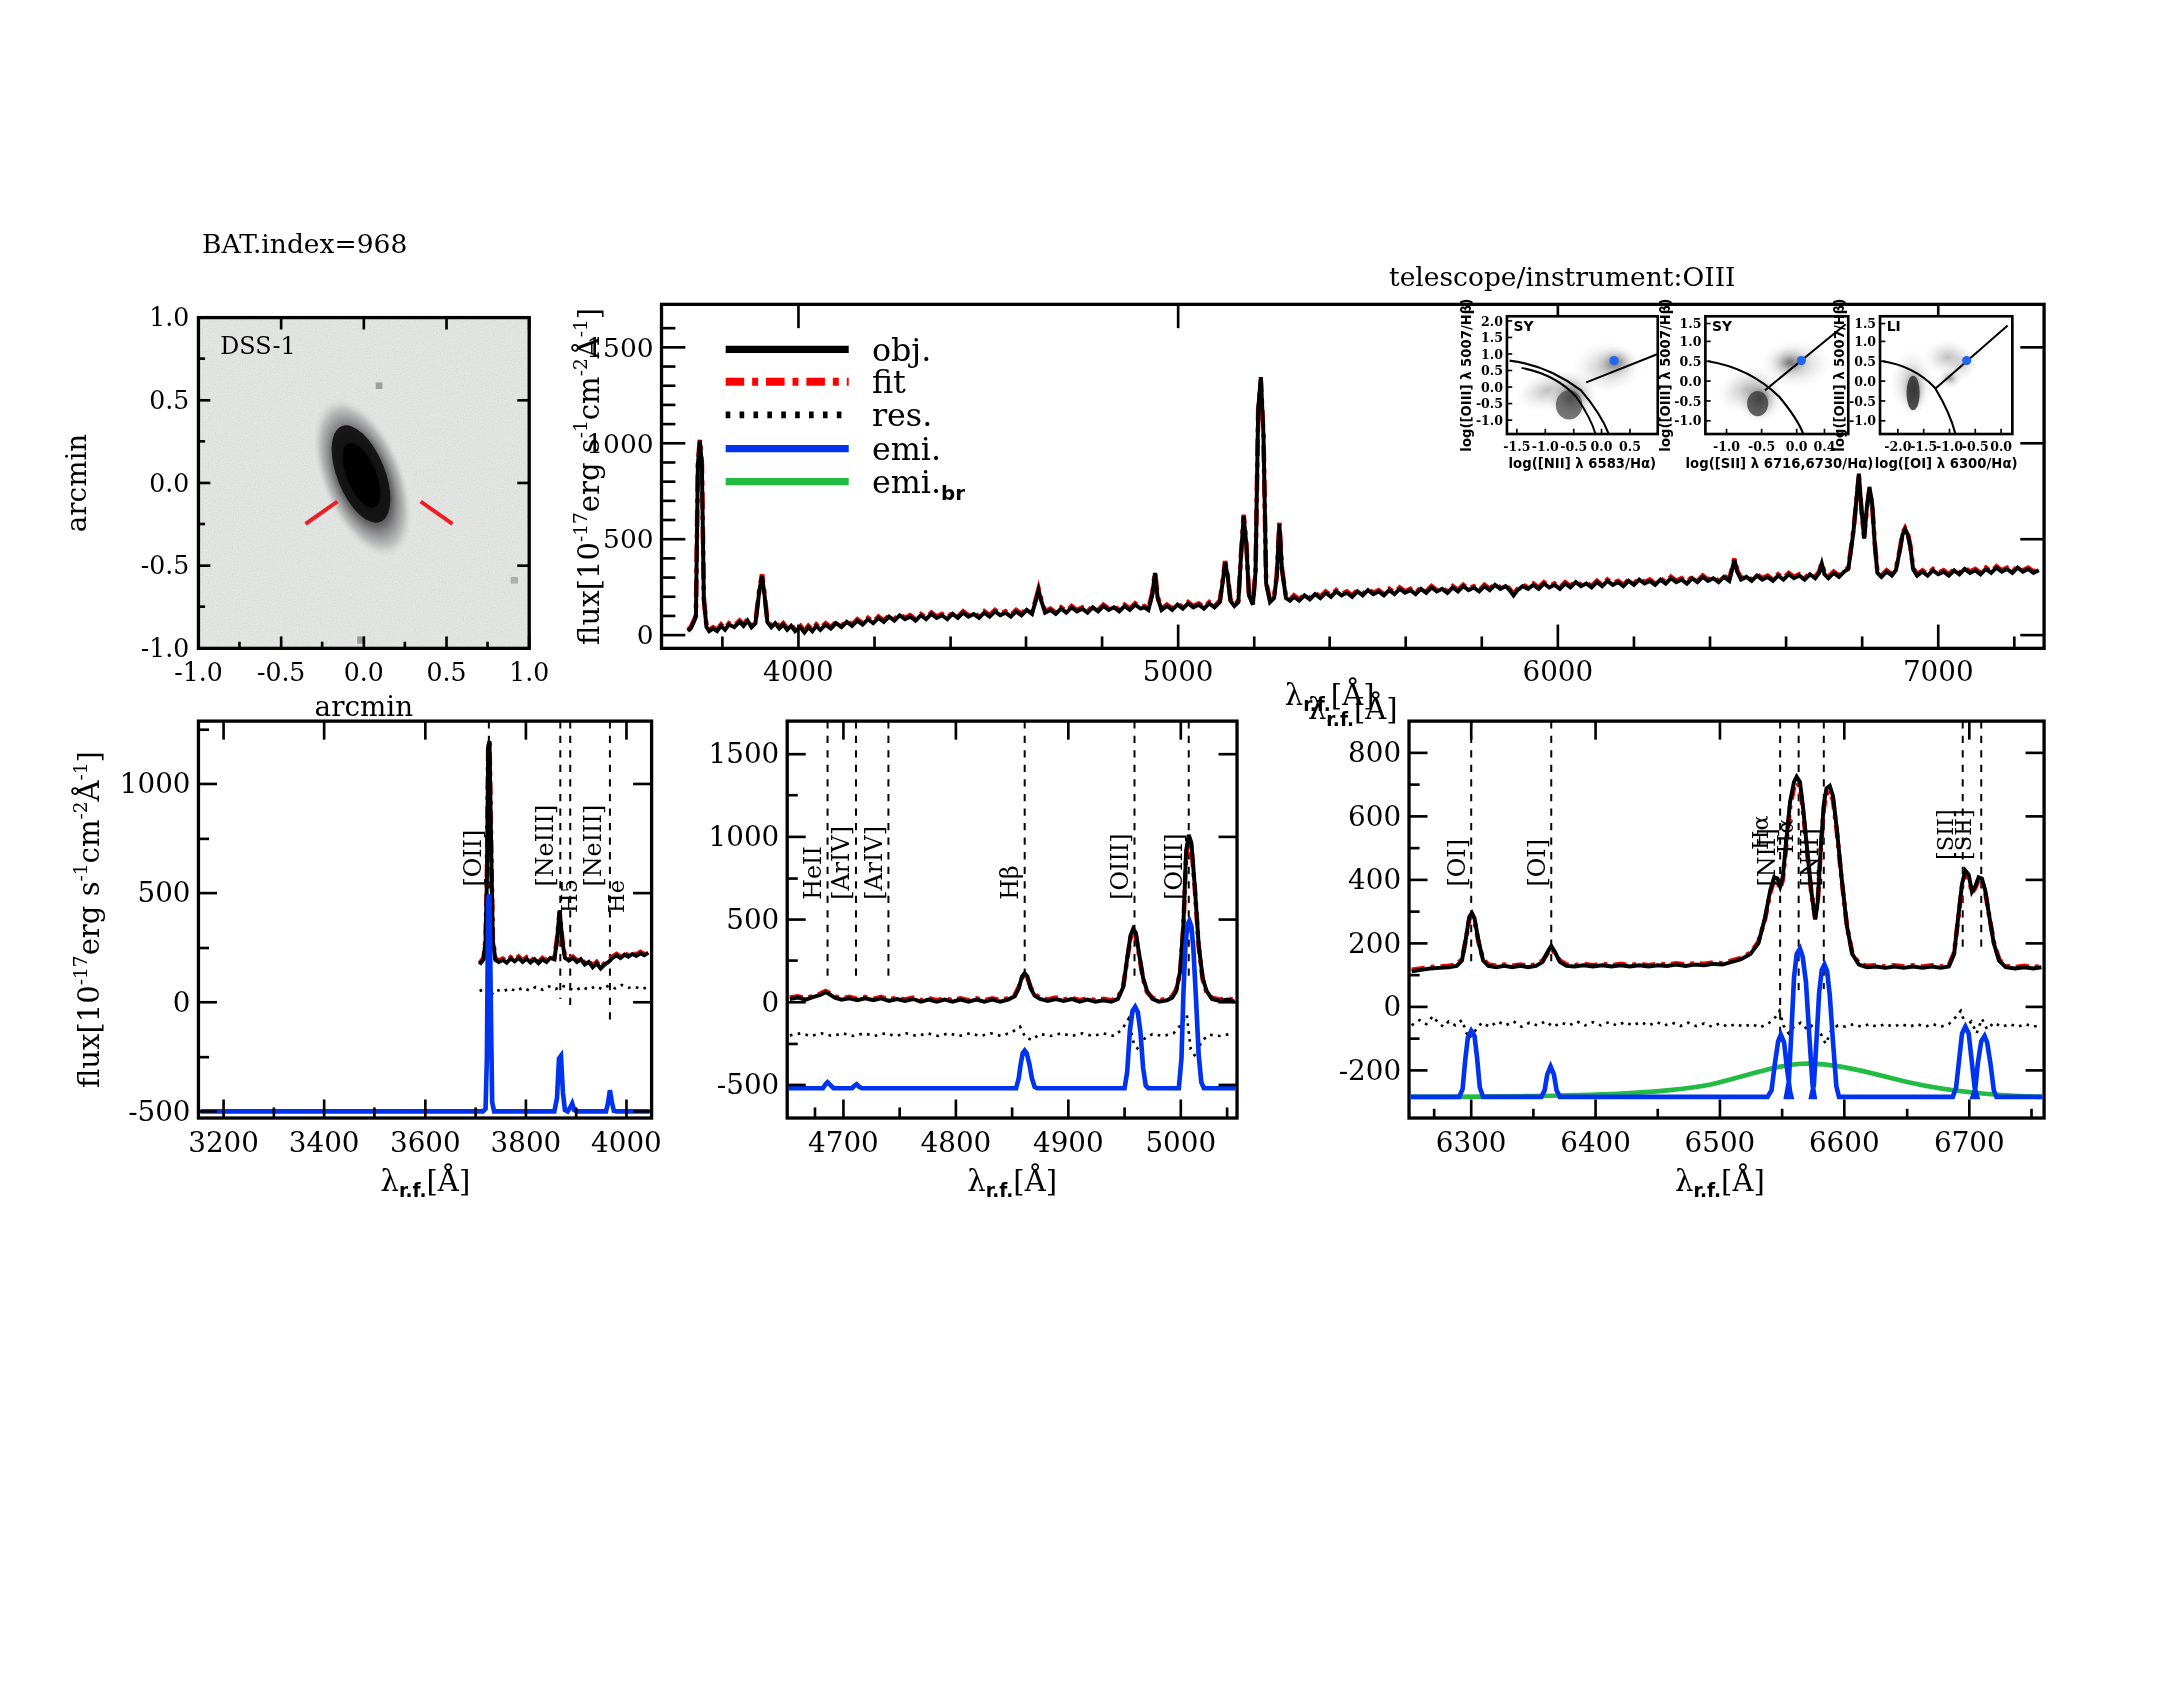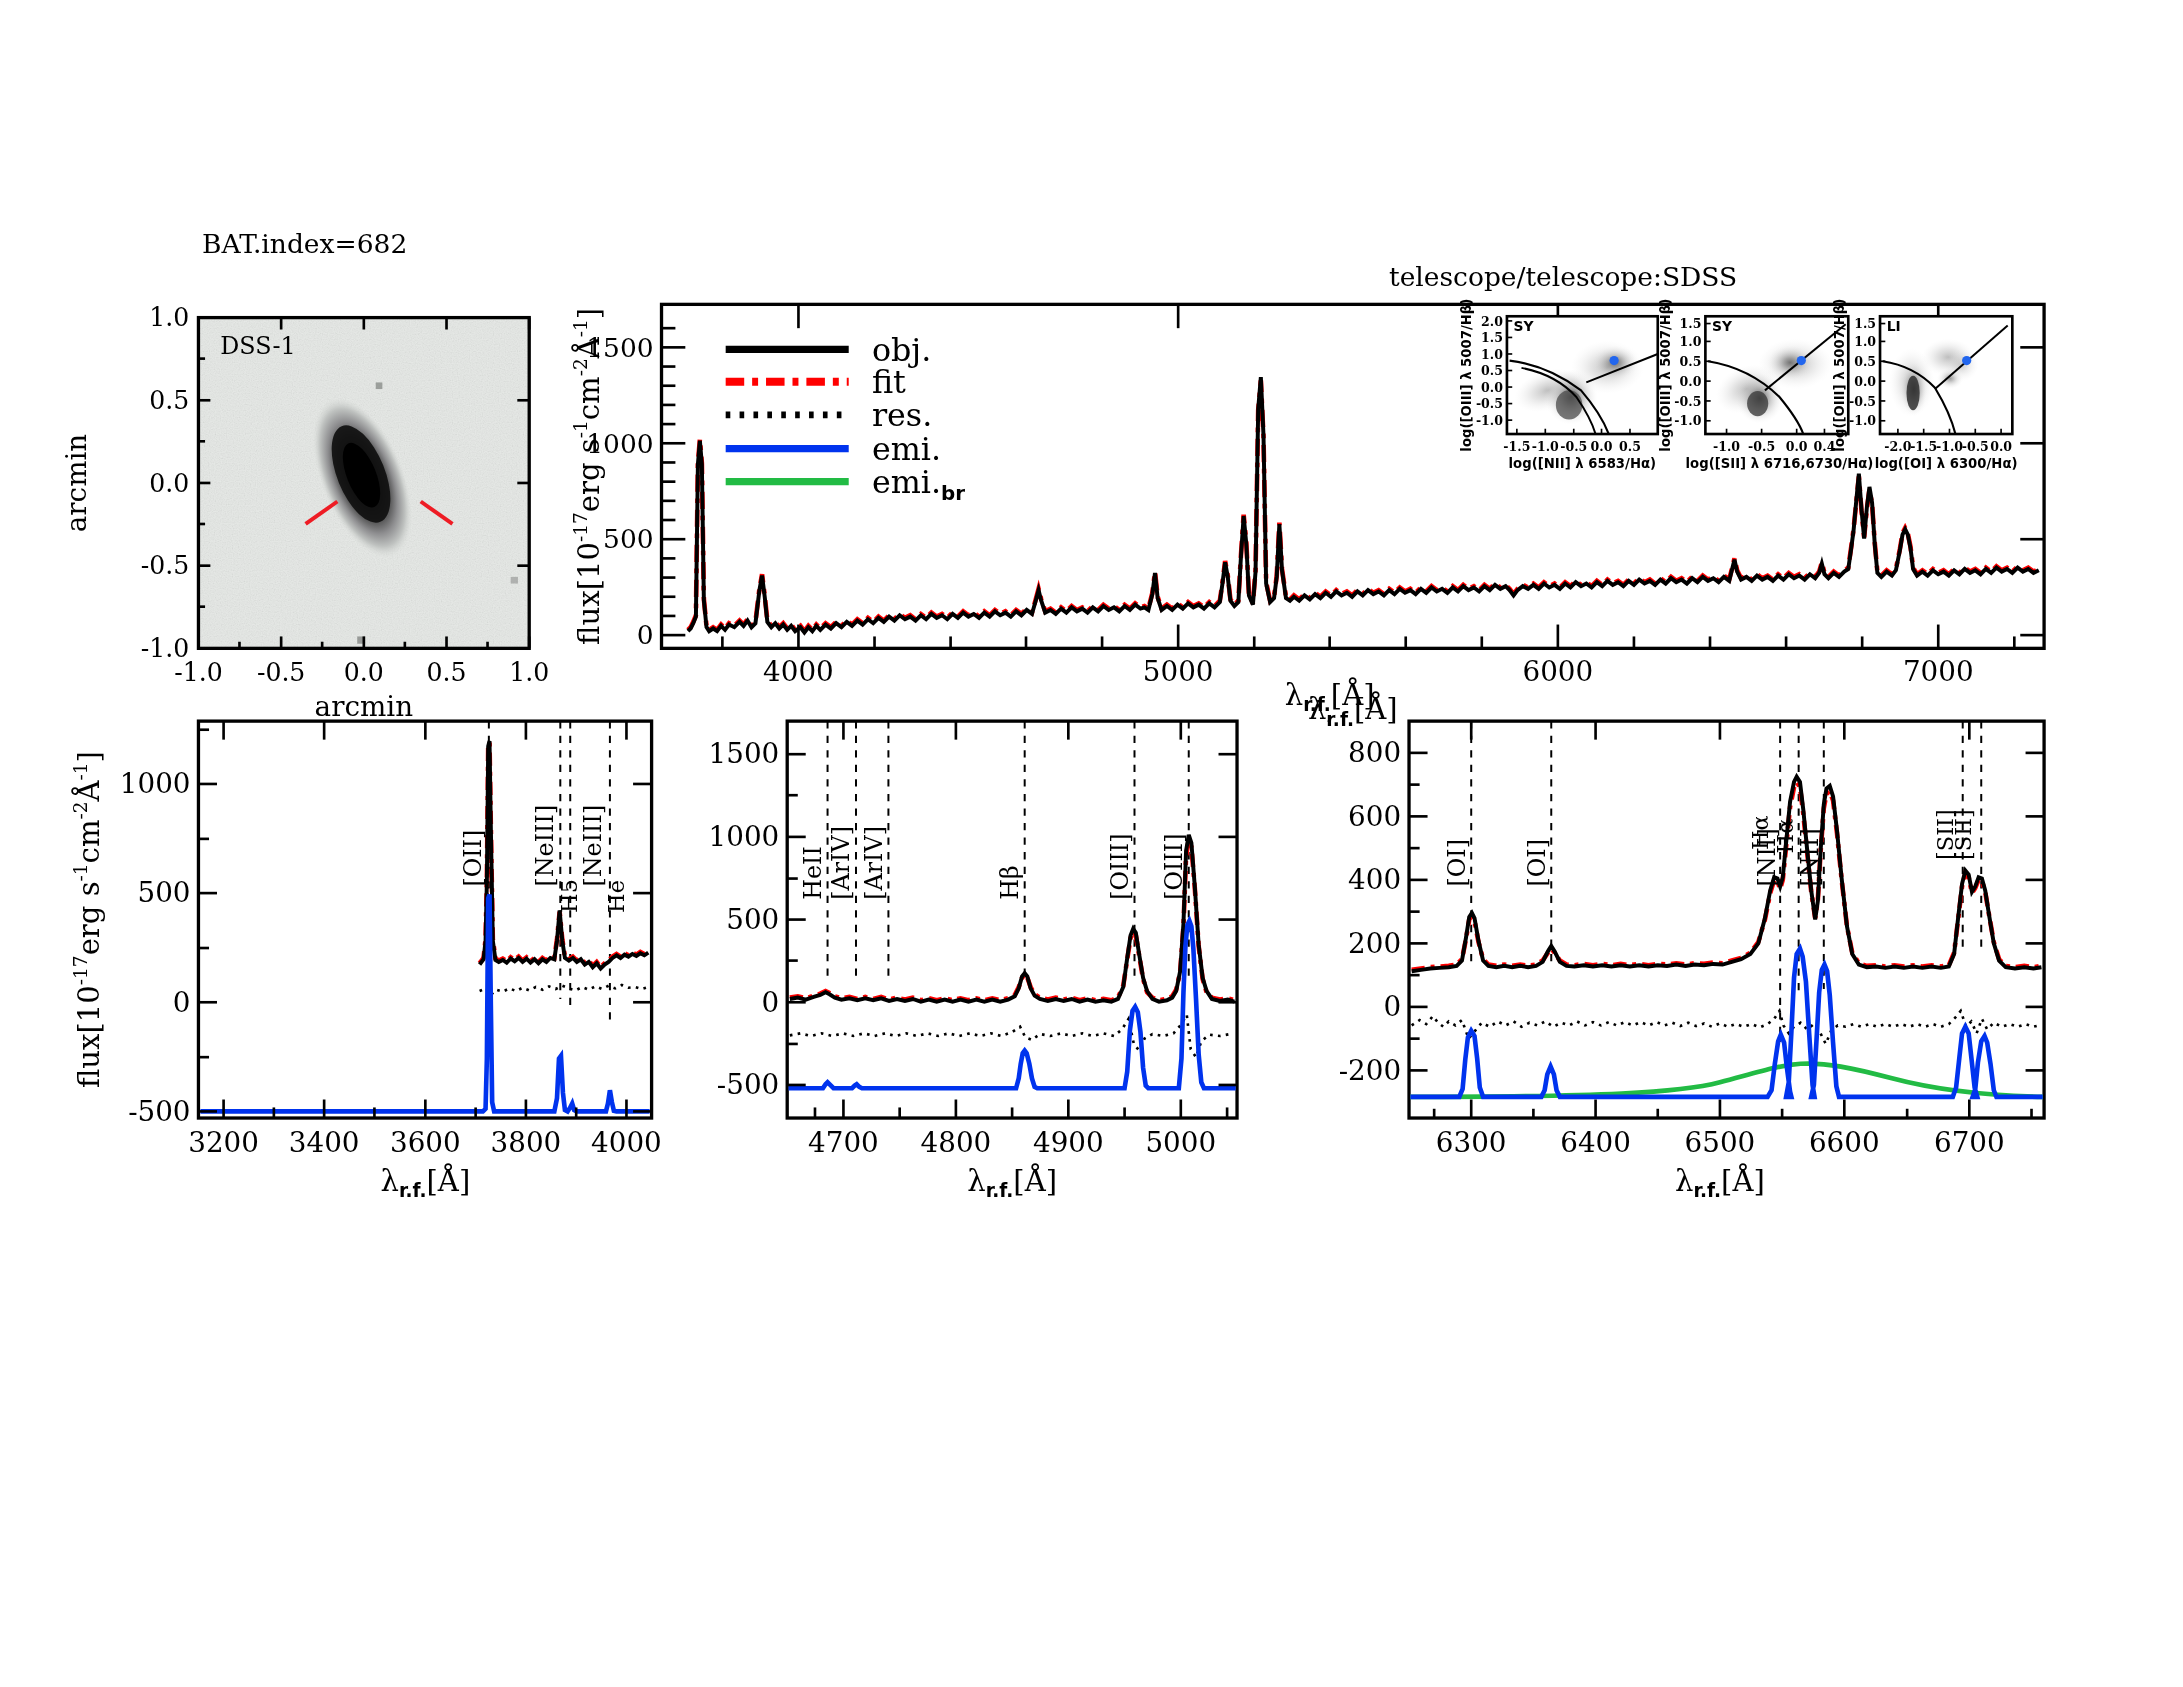--- a/index.html
+++ b/index.html
@@ -9,28 +9,28 @@
   .hdr{font-size:26.5px;line-height:34px;white-space:pre;}
   .sub{font-size:16.5px;vertical-align:sub;}
   svg{display:block;overflow:visible;}
   text{font-family:"DejaVu Serif","Liberation Serif",serif;fill:#000;}
   .bold{font-family:"DejaVu Sans","Liberation Sans",sans-serif;font-weight:bold;}
 </style>
 </head>
 <body>
 
 <div class="abs hdr" style="left:202px;top:159px;">
-  <div>BAT.index=682</div>
+  <div>BAT.index=968</div>
   <div>SWIFTJ1338.2+0433</div>
   <div>NGC5252</div>
   <div>z=0.0230</div>
 </div>
 
 <div class="abs hdr" style="left:1389px;top:192px;">
-  <div>telescope/telescope:SDSS</div>
+  <div>telescope/instrument:OIII</div>
   <div>obs.date:2002-04-9</div>
   <div><span>t</span><span class="sub">exp.</span><span>=2701[s]</span></div>
 </div>
 
 <svg class="abs" style="left:0;top:0;" width="2183" height="1687" viewBox="0 0 3300 2550">
   <defs>
 
     <radialGradient id="galgrad" cx="50%" cy="50%" r="50%">
       <stop offset="0%" stop-color="#0a0a0a"></stop>
       <stop offset="32%" stop-color="#181818"></stop>

